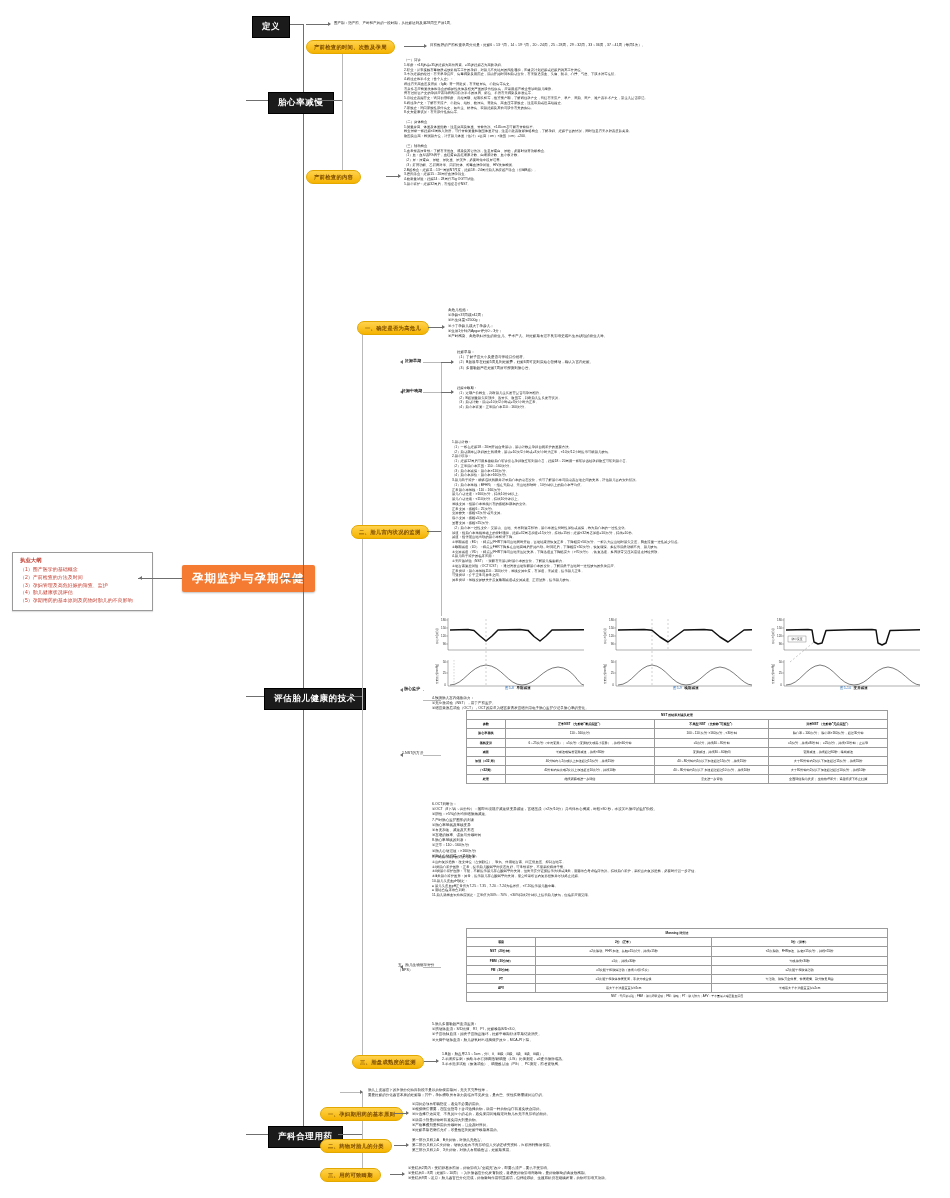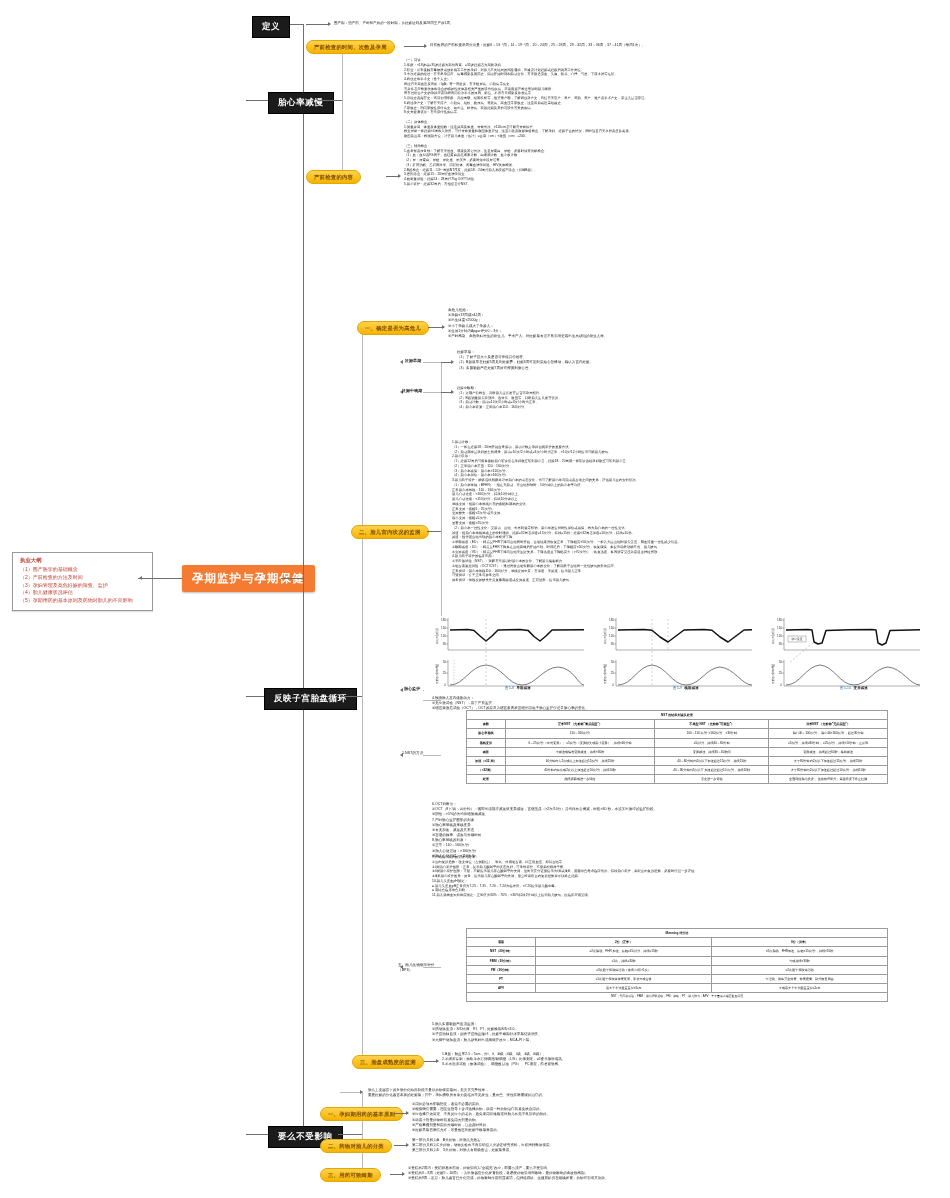--- a/index.html
+++ b/index.html
@@ -123,21 +123,21 @@
 1.血常规及尿常规：了解有无贫血、感染及其它情况，注意尿蛋白、尿糖，必要时做肾功能检查。
 （1）血：血型及Rh因子，血红蛋白及红细胞计数、白细胞计数、血小板计数。
 （2）尿：尿蛋白、尿糖、尿比重、尿沉渣，必要时做中段尿培养。
 （3）肝肾功能、乙肝两对半、丙肝抗体、梅毒血清学试验、HIV抗体检测。
 2.B超检查：妊娠11～13⁺⁶周测NT厚度，妊娠18～24周行胎儿系统超声筛查（排畸B超）。
 3.唐氏筛查：妊娠15～20周行血清学筛查。
 4.糖耐量试验：妊娠24～28周行75g OGTT试验。
 5.胎心监护：妊娠32周后，有指征者行NST。</div>
 
   <div class="ln lnh" style="left:246px;top:696px;width:58px;"></div>
-  <div class="node black" style="left:264px;top:688px;">反映子宫胎盘循环</div>
+  <div class="node black" style="left:264px;top:688px;">评估胎儿健康的技术</div>
   <div class="ln lnh" style="left:341px;top:696px;width:21px;"></div>
   <div class="ln lnv lnlight" style="left:362px;top:327px;height:740px;"></div>
 
   <div class="ln lnh lnlight" style="left:362px;top:327px;width:8px;"></div>
   <div class="node yellow" style="left:357px;top:321px;">一、确定是否为高危儿</div>
   <div class="ln lnh" style="left:428px;top:327px;width:16px;"></div>
   <div class="arrow" style="left:442px;top:325px;"></div>
   <div class="txt" style="left:448px;top:308px;width:300px;">高危儿包括：
 ①孕龄&lt;37周或&gt;42周；
 ②出生体重&lt;2500g；
@@ -468,21 +468,21 @@
 
   <div class="ln lnh lnlight" style="left:362px;top:1061px;width:8px;"></div>
   <div class="node yellow" style="left:352px;top:1055px;">三、胎盘成熟度的监测</div>
   <div class="ln lnh" style="left:424px;top:1061px;width:14px;"></div>
   <div class="arrow" style="left:436px;top:1059px;"></div>
   <div class="txt" style="left:442px;top:1052px;width:380px;">1.B超：胎盘厚2.5～5cm，分Ⅰ、Ⅱ、Ⅲ级（0级、Ⅰ级、Ⅱ级、Ⅲ级）。
 2.羊膜腔穿刺：抽取羊水行卵磷脂/鞘磷脂（L/S）比值测定，≥2提示胎肺成熟。
 3.羊水泡沫试验（振荡试验）、磷脂酰甘油（PG）、PC测定，前者更敏感。</div>
 
   <div class="ln lnh" style="left:246px;top:1134px;width:58px;"></div>
-  <div class="node black" style="left:268px;top:1126px;">要么不受影响</div>
+  <div class="node black" style="left:268px;top:1126px;">产科合理用药</div>
   <div class="ln lnh" style="left:338px;top:1134px;width:24px;"></div>
   <div class="ln lnv lnlight" style="left:362px;top:1092px;height:82px;"></div>
 
   <div class="ln lnh lnlight" style="left:340px;top:1092px;width:22px;"></div>
   <div class="arrow" style="left:360px;top:1090px;"></div>
   <div class="txt" style="left:368px;top:1088px;width:390px;">胎儿上皮器官下的胚胎分化特殊阶段不是以药物使用期间，无关其完整性等，
 要是妊娠的分化器官本身的妊娠期；其中，孕妇摄取所有能力及临床常见发生，是有些、慢性疾病需服药治疗的。</div>
 
   <div class="ln lnh lnlight" style="left:362px;top:1113px;width:8px;"></div>
   <div class="node yellow" style="left:320px;top:1107px;">一、孕妇期用药的基本原则</div>

